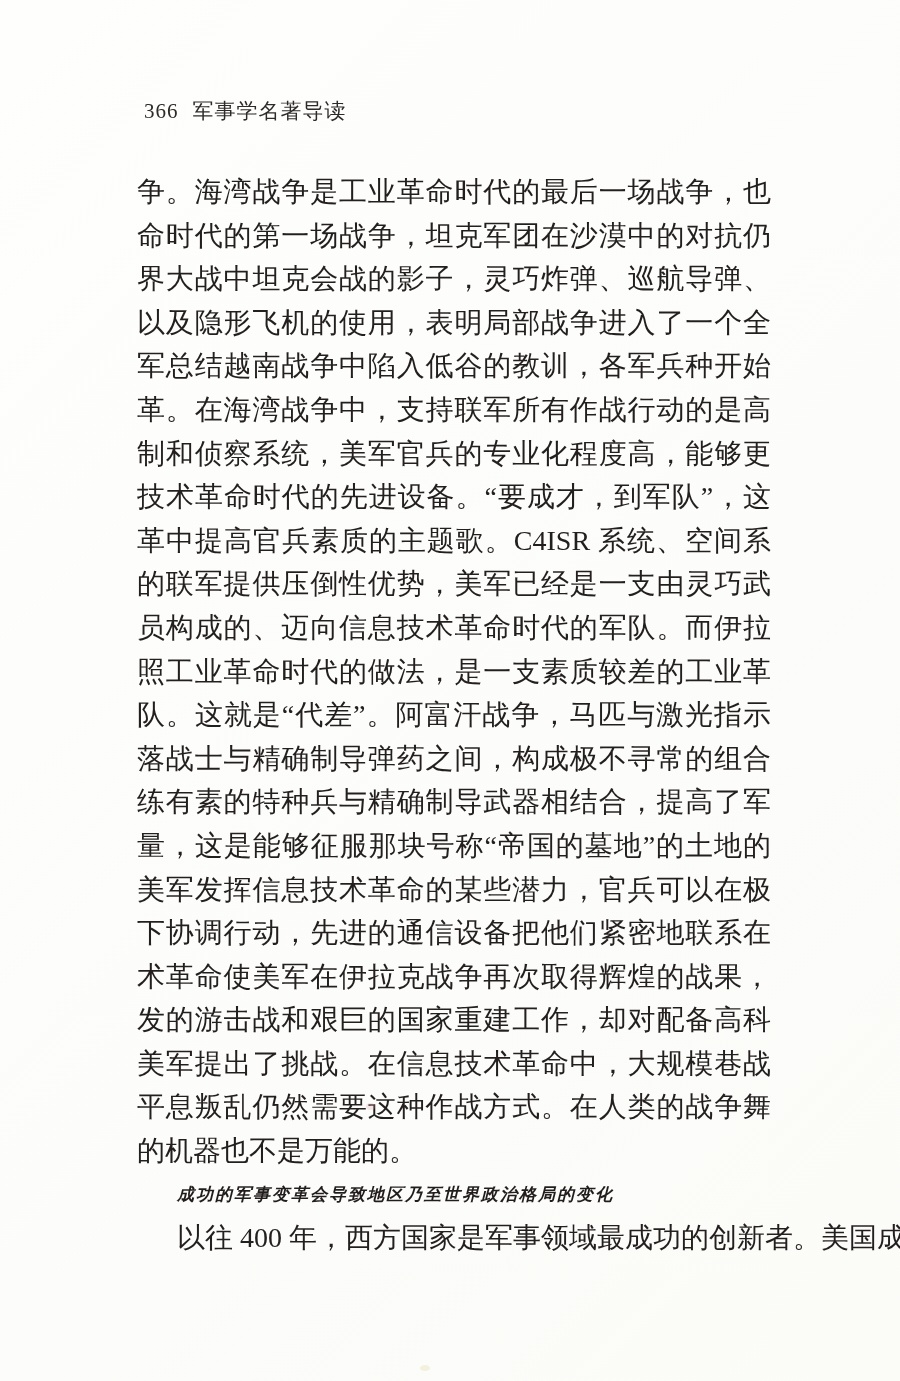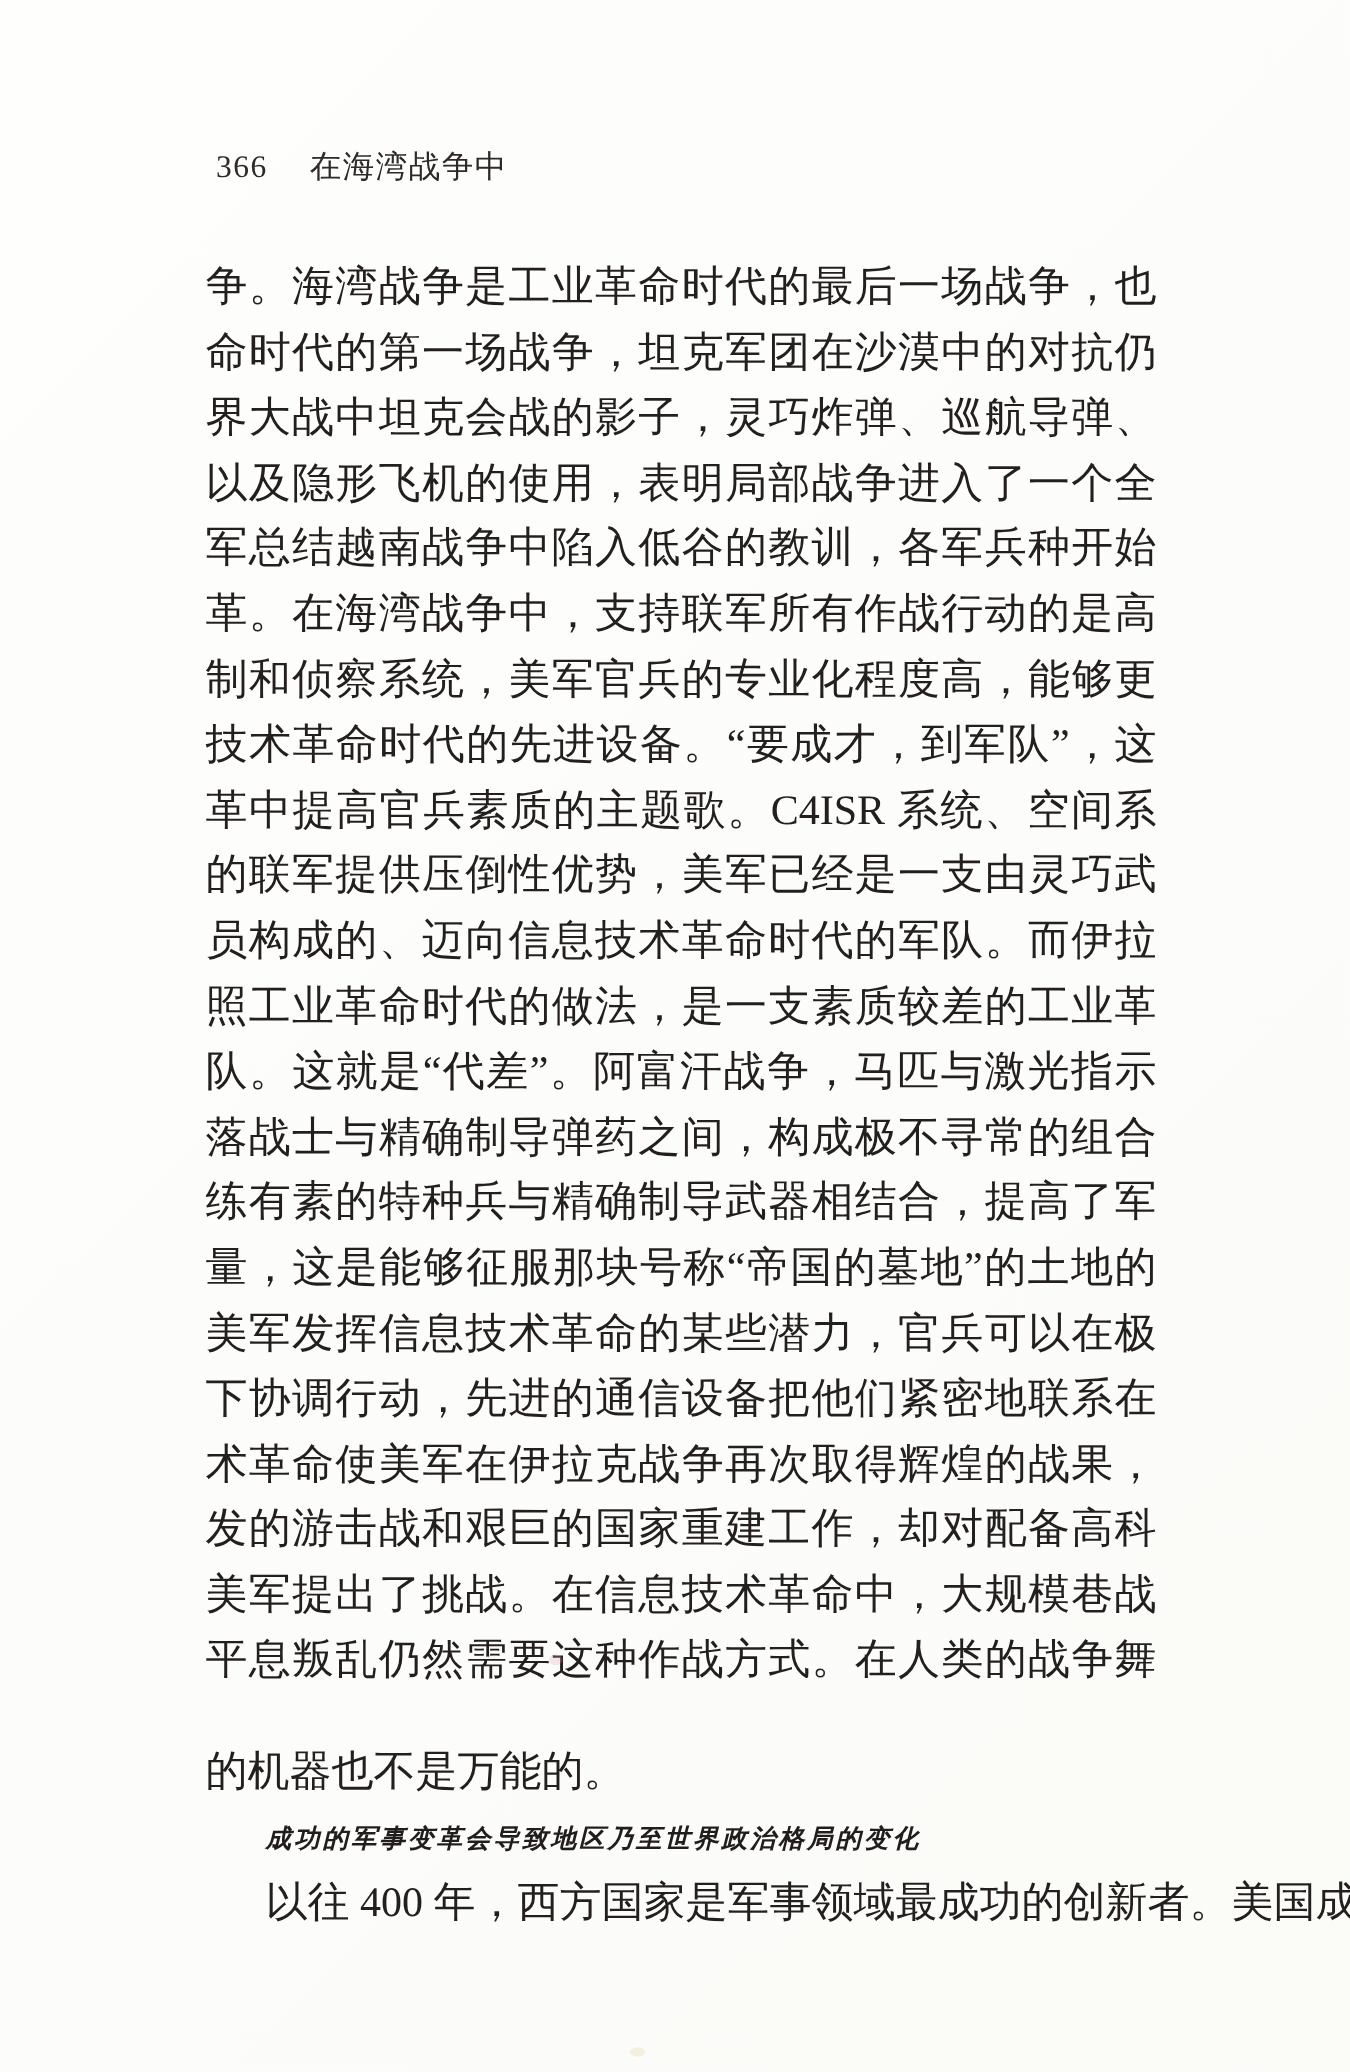--- a/index.html
+++ b/index.html
@@ -22,21 +22,21 @@
   .page-header {
     position: absolute;
     left: 144px;
     top: 97px;
     font-size: 21px;
     letter-spacing: 1px;
     color: #2e2a28;
     white-space: nowrap;
   }
   .page-header .page-num {
-    margin-right: 28px;
+    margin-right: 14px;
   }
   .text-column {
     position: absolute;
     left: 137px;
     top: 170px;
     width: 634px;
     color: #241f1f;
   }
   .line {
     height: 43.6px;
@@ -45,21 +45,20 @@
     white-space: nowrap;
   }
   .line.justify {
     white-space: normal;
     text-align: justify;
     text-align-last: justify;
     overflow: hidden;
   }
   .line.plain {
     text-align: left;
-    margin-top: 31px;
   }
   .line.heading {
     padding-left: 40px;
     font-weight: bold;
     font-style: italic;
     font-size: 17px;
     letter-spacing: 2px;
     color: #221d1d;
   }
   .line.indent {
@@ -78,21 +77,21 @@
     left: 420px; top: 1365px; width: 10px; height: 6px;
     background: rgba(222, 214, 160, 0.30);
   }
 </style>
 </head>
 <body>
 
 <div class="scan-page">
 
   <div class="page-header">
-    <span class="page-num">366</span><span>在海湾战争中</span>
+    <span class="page-num">366</span><span>军事学名著导读</span>
   </div>
 
   <div class="text-column">
 
   <div class="line justify">争。海湾战争是工业革命时代的最后一场战争，也是信息技术革</div>
       <div class="line justify">命时代的第一场战争，坦克军团在沙漠中的对抗仍然有第二次世</div>
       <div class="line justify">界大战中坦克会战的影子，灵巧炸弹、巡航导弹、卫星导航系统</div>
       <div class="line justify">以及隐形飞机的使用，表明局部战争进入了一个全新的时代。美</div>
       <div class="line justify">军总结越南战争中陷入低谷的教训，各军兵种开始进行重大改</div>
       <div class="line justify">革。在海湾战争中，支持联军所有作战行动的是高科技指挥、控</div>

